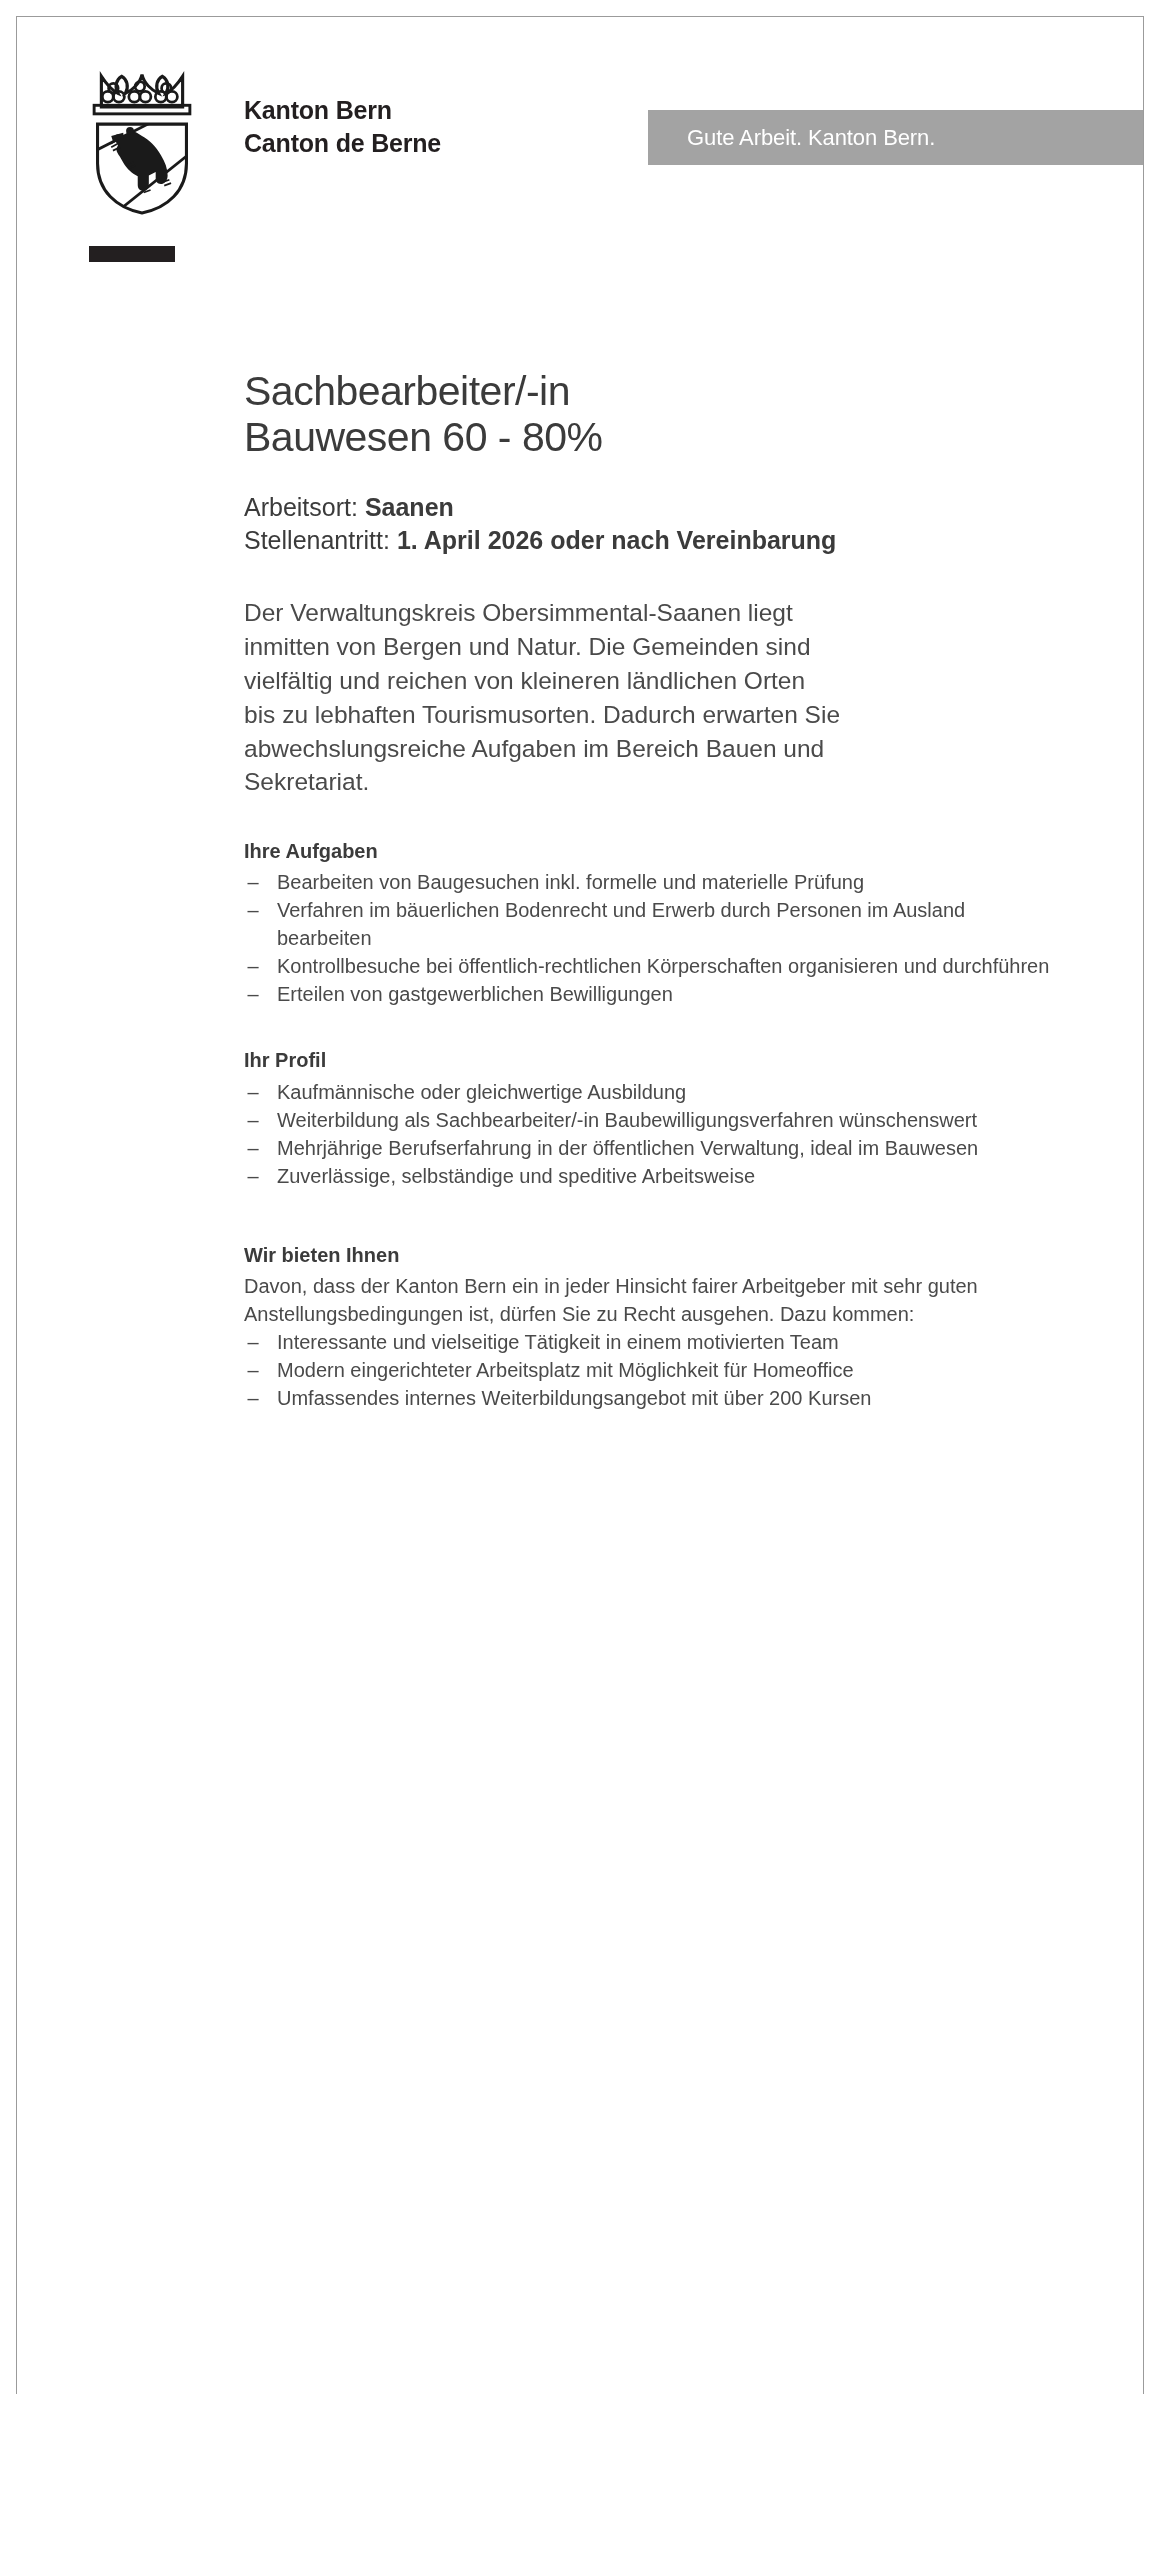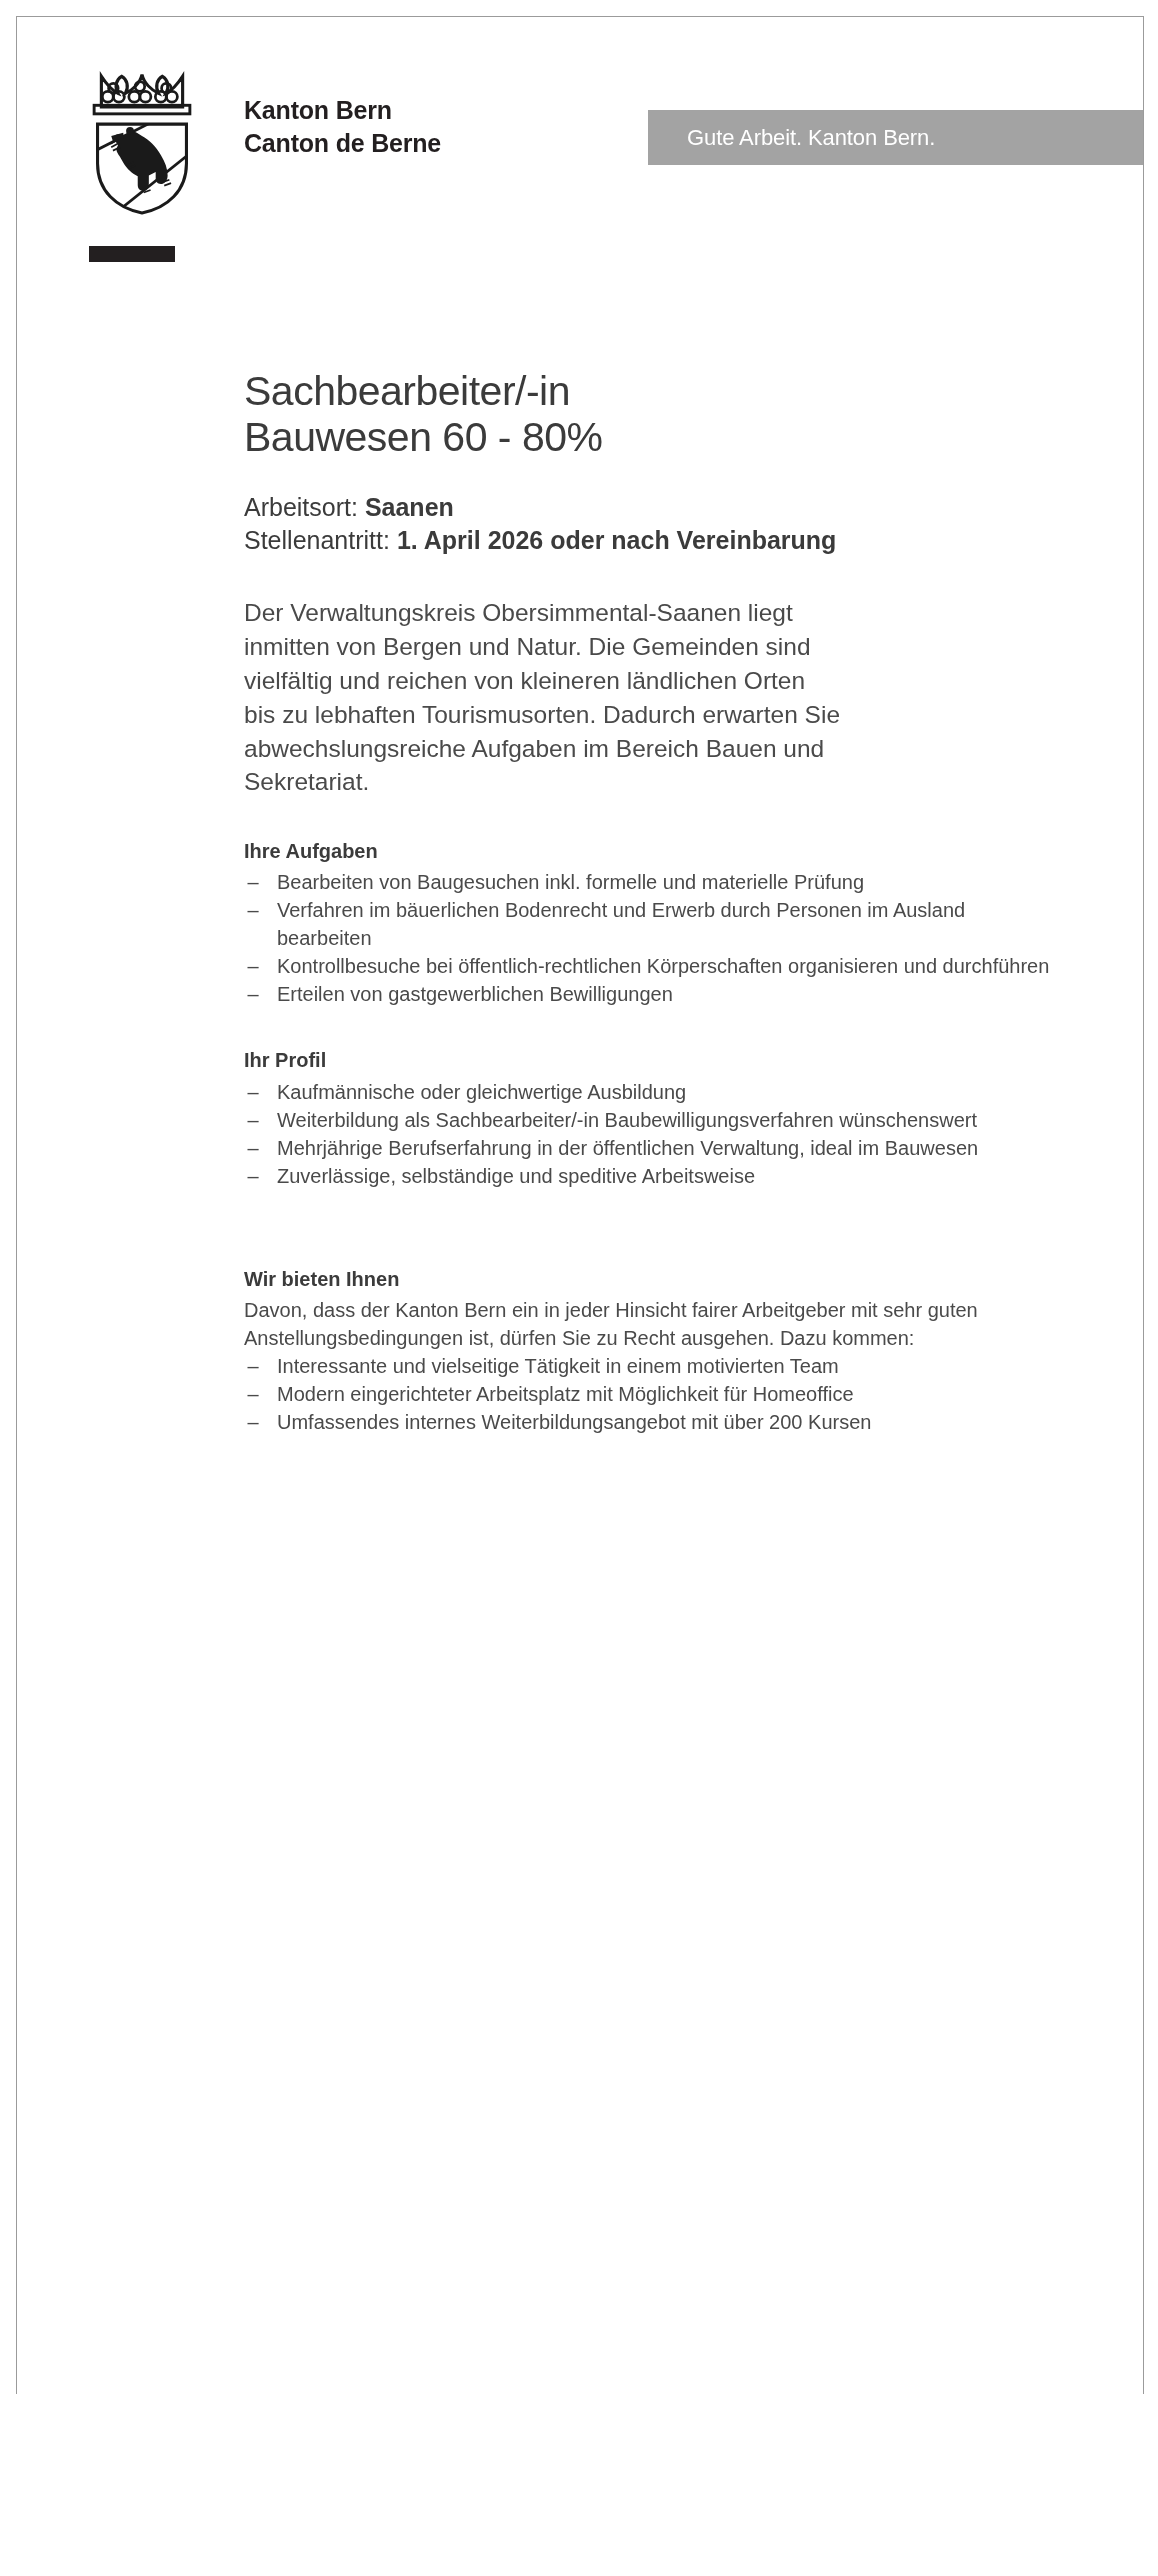--- a/index.html
+++ b/index.html
@@ -161,21 +161,21 @@
     color: #4a4a4a;
     max-width: 777px;
   }
   ul.bullets li .dash {
     position: absolute;
     left: 3.4px;
     top: 0;
     color: #4a4a4a;
   }
 
-  .section.spaced-top { margin-top: 76px; }
+  .section.spaced-top { margin-top: 52px; }
 
   .footer-url {
     position: absolute;
     left: 0;
     top: 2476px;
     width: 1159px;
     text-align: center;
     font-size: 26px;
     color: #3b3b3b;
     letter-spacing: -0.2px;

